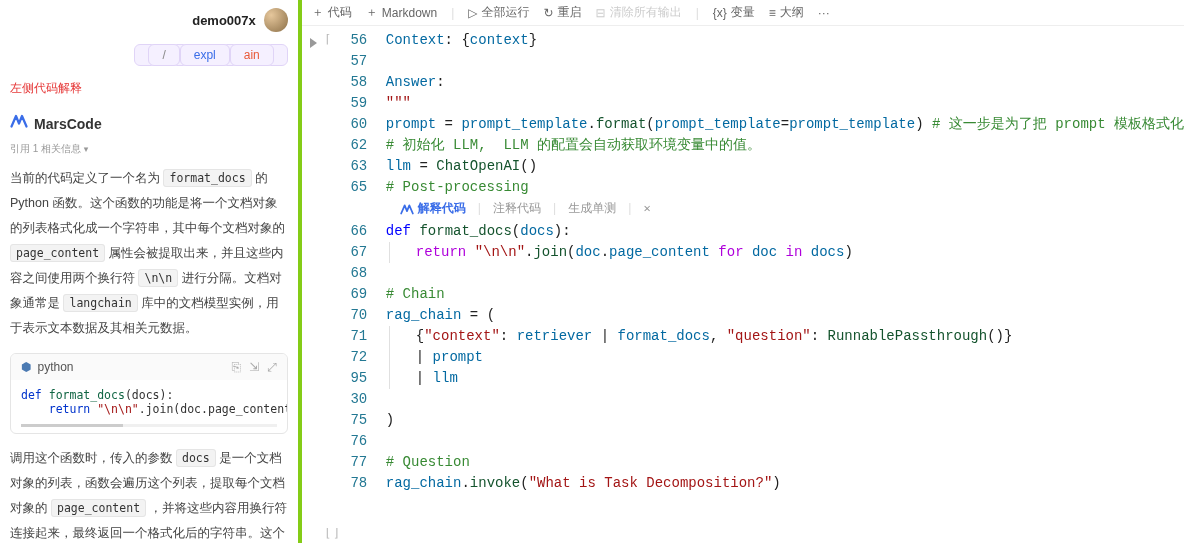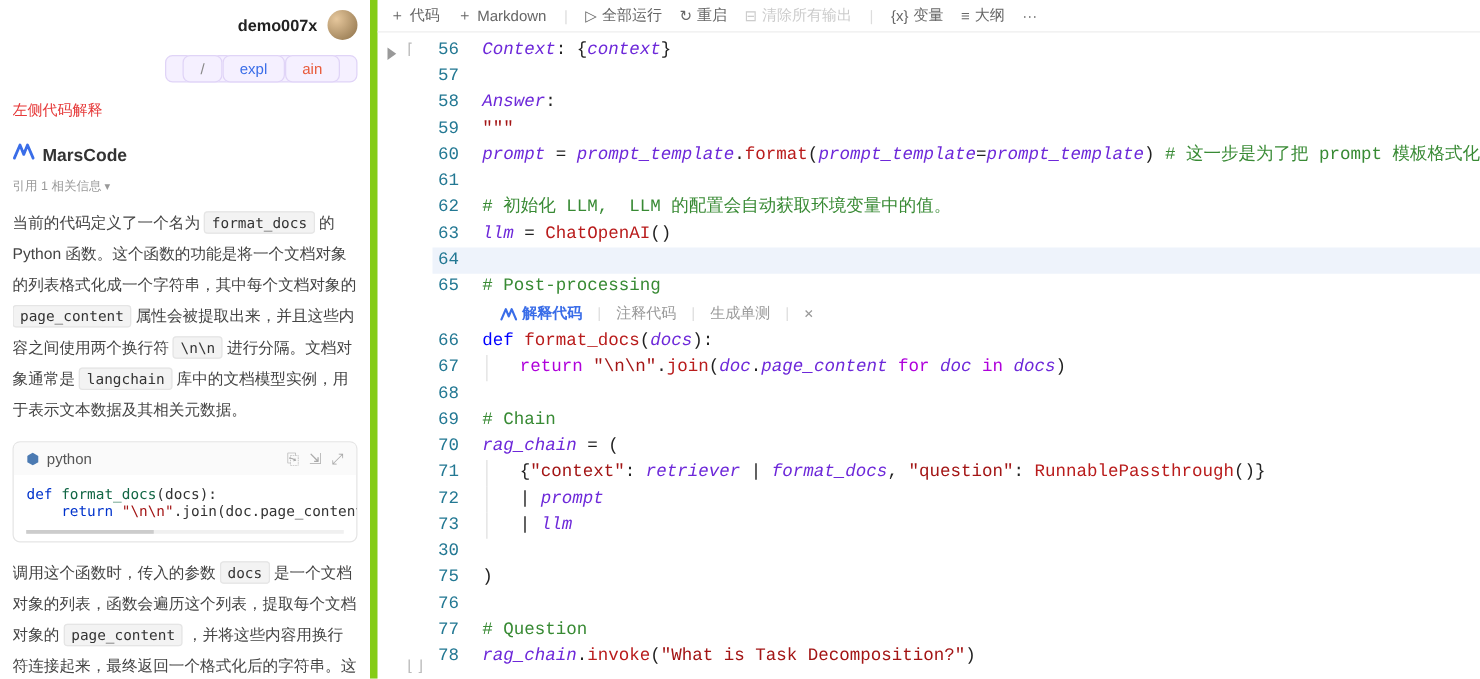--- a/index.html
+++ b/index.html
@@ -1,17 +1,17 @@
 <!DOCTYPE html>
 <html><head>
   <meta charset="utf-8">
   <style>
     * { margin: 0; padding: 0; box-sizing: border-box; }
     body { font-family: -apple-system, "Helvetica Neue", Arial, sans-serif; font-size: 13px; color: #333; background: #fff; display: flex; height: 543px; overflow: hidden; }
-    .sidebar { width: 332px; border-right: 6px solid #84cc16; background: #fff; overflow-y: auto; padding: 0 10px; }
+    .sidebar { width: 332px; border-right: 4px solid #84cc16; background: #fff; overflow-y: auto; padding: 0 10px; }
     .user-row { display: flex; align-items: center; justify-content: flex-end; gap: 8px; padding: 8px 0; }
     .user-name { font-size: 13px; font-weight: 600; color: #222; }
     .avatar { width: 24px; height: 24px; border-radius: 50%; background: radial-gradient(circle at 30% 30%, #e6c79c, #8b6f47); }
     .explain-pill { display: flex; justify-content: flex-end; margin: 4px 0 8px; }
     .explain-pill span { background: #f5f0ff; border: 1px solid #e0d4f7; border-radius: 6px; padding: 3px 13px; font-size: 12px; }
     .explain-pill .slash { color: #888; }
     .explain-pill .exp { color: #3a6de8; }
     .explain-pill .ain { color: #e85a3a; }
     .red-title { color: #e63a3a; font-size: 12px; padding: 6px 0 12px; }
     .brand-row { display: flex; align-items: center; gap: 6px; font-weight: 700; font-size: 14px; padding: 4px 0; }
@@ -42,23 +42,23 @@
     .cell-gutter { width: 24px; padding-top: 10px; text-align: center; }
     .play-tri { display: inline-block; width: 0; height: 0; border-left: 7px solid #999; border-top: 5px solid transparent; border-bottom: 5px solid transparent; cursor: pointer; }
     .bracket { width: 20px; color: #bbb; font-size: 12px; display: flex; flex-direction: column; justify-content: space-between; padding: 6px 0; }
     .code-area { flex: 1; font-family: SFMono-Regular, Consolas, "Courier New", monospace; font-size: 14px; line-height: 21px; padding-top: 4px; }
     .line { display: flex; }
     .ln { width: 40px; text-align: center; padding-right: 14px; color: #237893; user-select: none; }
     .lc { white-space: pre; }
     .t-cm { color: #388a34; }
     .t-kw { color: #0000ff; }
     .t-kw2 { color: #af00db; }
-    .t-fn { color: #b91c1c; }
+    .t-fn { color: #14532d; }
     .t-str { color: #a31515; }
-    .t-id { color: #6d28d9; font-style: italic; }
+    .t-id { color: #0369a1; }
     .t-pn { color: #222; }
     .t-op { color: #222; }
     .hl { background: #eef3fb; }
     .codelens { display: flex; gap: 10px; font-size: 12px; color: #999; padding: 1px 0 1px 54px; align-items: center; }
     .codelens .ml { color: #3a6de8; font-weight: 600; display: flex; align-items: center; gap: 4px; }
     .codelens .ml svg { width: 14px; height: 14px; }
     .codelens .sep { color: #ddd; }
     .codelens .close { cursor: pointer; }
     .guide { display: inline-block; width: 1px; height: 21px; background: #e0e0e0; margin-left: 3px; margin-right: 26px; vertical-align: top; }
   </style>
@@ -139,34 +139,26 @@
         </div>
         <div class="line">
           <span class="ln">59</span>
           <span class="lc"><span class="t-str">"""</span></span>
         </div>
         <div class="line">
           <span class="ln">60</span>
           <span class="lc"><span class="t-id">prompt</span><span class="t-op"> = </span><span class="t-id">prompt_template</span><span class="t-pn">.</span><span class="t-fn">format</span><span class="t-pn">(</span><span class="t-id">prompt_template</span><span class="t-op">=</span><span class="t-id">prompt_template</span><span class="t-pn">) </span><span class="t-cm"># 这一步是为了把 prompt 模板格式化</span></span>
         </div>
         <div class="line">
-          <span class="ln">61</span>
-          <span class="lc"></span>
-        </div>
-        <div class="line">
           <span class="ln">62</span>
           <span class="lc"><span class="t-cm"># 初始化 LLM,  LLM 的配置会自动获取环境变量中的值。</span></span>
         </div>
         <div class="line">
           <span class="ln">63</span>
           <span class="lc"><span class="t-id">llm</span><span class="t-op"> = </span><span class="t-fn">ChatOpenAI</span><span class="t-pn">()</span></span>
-        </div>
-        <div class="line hl">
-          <span class="ln">64</span>
-          <span class="lc"></span>
         </div>
         <div class="line">
           <span class="ln">65</span>
           <span class="lc"><span class="t-cm"># Post-processing</span></span>
         </div>
         <div class="codelens">
           <span class="ml"><svg viewBox="0 0 24 24">
               <path d="M2 18 L8 4 L12 14 L16 4 L22 18" stroke="#3a6de8" stroke-width="3" fill="none" stroke-linecap="round" stroke-linejoin="round"></path>
             </svg>解释代码</span>
           <span class="sep">|</span>
@@ -198,21 +190,21 @@
         </div>
         <div class="line">
           <span class="ln">71</span>
           <span class="lc"><span class="guide"></span><span class="t-pn">{</span><span class="t-str">"context"</span><span class="t-pn">: </span><span class="t-id">retriever</span><span class="t-pn"> | </span><span class="t-id">format_docs</span><span class="t-pn">, </span><span class="t-str">"question"</span><span class="t-pn">: </span><span class="t-fn">RunnablePassthrough</span><span class="t-pn">()}</span></span>
         </div>
         <div class="line">
           <span class="ln">72</span>
           <span class="lc"><span class="guide"></span><span class="t-pn">| </span><span class="t-id">prompt</span></span>
         </div>
         <div class="line">
-          <span class="ln">73</span>
+          <span class="ln">95</span>
           <span class="lc"><span class="guide"></span><span class="t-pn">| </span><span class="t-id">llm</span></span>
         </div>
         <div class="line">
           <span class="ln">30</span>
         </div>
         <div class="line">
           <span class="ln">75</span>
           <span class="lc"><span class="t-pn">)</span></span>
         </div>
         <div class="line">

